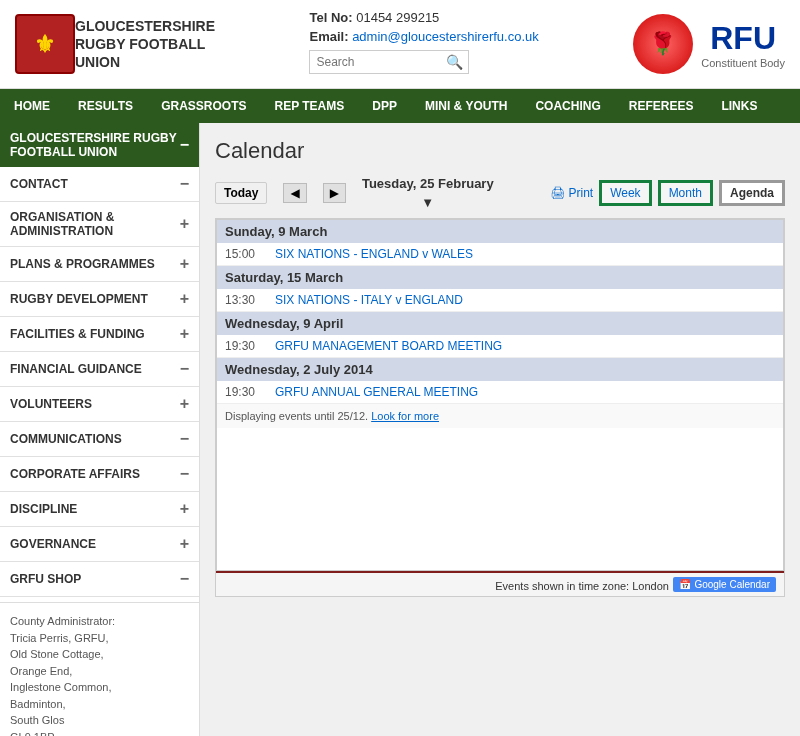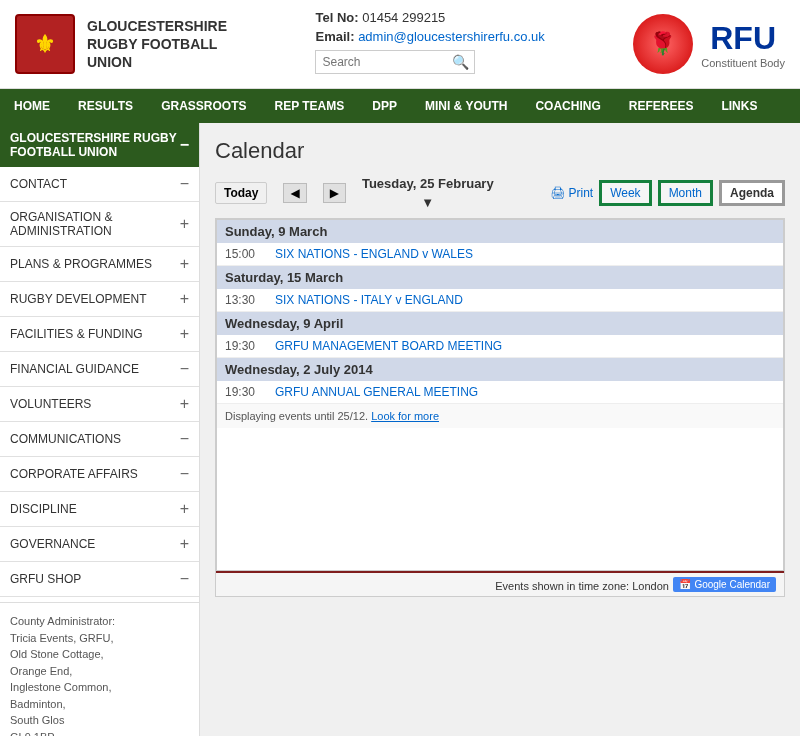--- a/index.html
+++ b/index.html
@@ -1,20 +1,20 @@
 <!DOCTYPE html>
 <html><head>
   <meta charset="utf-8">
   <style>
     * { margin: 0; padding: 0; box-sizing: border-box; }
     body { font-family: Arial, sans-serif; font-size: 13px; background: #f0f0f0; color: #333; width: 800px; }
 
     
     #header { background: #fff; padding: 10px 15px; display: flex; align-items: center; justify-content: space-between; border-bottom: 1px solid #ddd; }
-    #header-left { display: flex; align-items: center; gap: 12px; }
+    #header-left { display: flex; align-items: center; gap: 0; }
     .logo-shield { width: 60px; height: 60px; background: #b22222; border-radius: 4px; display: flex; align-items: center; justify-content: center; color: #fff; font-size: 10px; font-weight: bold; text-align: center; border: 2px solid #8b0000; position: relative; }
     .logo-shield::before { content: '⚜'; font-size: 24px; color: #ffd700; }
     .org-name { font-size: 14px; font-weight: bold; color: #333; line-height: 1.3; }
     #header-center { text-align: left; font-size: 13px; }
     #header-center div { margin-bottom: 4px; }
     #header-center a { color: #0066cc; text-decoration: none; }
     .search-box { display: flex; align-items: center; border: 1px solid #ccc; background: #fff; padding: 3px 6px; margin-top: 6px; width: 160px; }
     .search-box input { border: none; outline: none; font-size: 12px; width: 130px; color: #999; }
     .search-box span { color: #666; font-size: 14px; }
     #header-right { display: flex; align-items: center; gap: 8px; }
@@ -27,21 +27,21 @@
     #nav { background: #2c5a1e; display: flex; align-items: center; }
     #nav a { color: #fff; text-decoration: none; padding: 10px 14px; font-size: 12px; font-weight: bold; text-transform: uppercase; display: block; }
 
     
     #content { display: flex; background: #f0f0f0; }
 
     
     #sidebar { width: 200px; min-width: 200px; background: #fff; border-right: 1px solid #ddd; }
     .sidebar-header { background: #2c5a1e; color: #fff; font-weight: bold; font-size: 12px; padding: 8px 10px; display: flex; justify-content: space-between; align-items: center; }
     .sidebar-header span.toggle { color: #fff; font-size: 16px; cursor: pointer; }
-    .sidebar-item { border-bottom: 1px solid #e0e0e0; padding: 8px 10px; font-size: 12px; font-weight: normal; color: #333; display: flex; justify-content: space-between; align-items: center; cursor: pointer; background: #fff; text-transform: uppercase; }
+    .sidebar-item { border-bottom: 1px solid #e0e0e0; padding: 8px 10px; font-size: 12px; font-weight: bold; color: #333; display: flex; justify-content: space-between; align-items: center; cursor: pointer; background: #fff; text-transform: uppercase; }
     .sidebar-item .toggle { font-size: 16px; color: #666; }
     .sidebar-address { padding: 10px; font-size: 11px; color: #555; line-height: 1.5; border-top: 1px solid #ddd; margin-top: 5px; }
 
     
     #main { flex: 1; padding: 15px; background: #f0f0f0; }
     #main h1 { font-size: 22px; color: #333; margin-bottom: 12px; font-weight: normal; }
 
     
     .cal-controls { display: flex; align-items: center; justify-content: space-between; margin-bottom: 8px; }
     .cal-left { display: flex; align-items: center; gap: 16px; }
@@ -161,21 +161,21 @@
       <span>GOVERNANCE</span>
       <span class="toggle">+</span>
     </div>
     <div class="sidebar-item">
       <span>GRFU SHOP</span>
       <span class="toggle">−</span>
     </div>
 
     <div class="sidebar-address">
       <div>County Administrator:</div>
-      <div>Tricia Events, GRFU,</div>
+      <div>Tricia Perris, GRFU,</div>
       <div>Old Stone Cottage,</div>
       <div>Orange End,</div>
       <div>Inglestone Common,</div>
       <div>Badminton,</div>
       <div>South Glos</div>
       <div>GL9 1BP</div>
 
     </div>
   </div>
 

